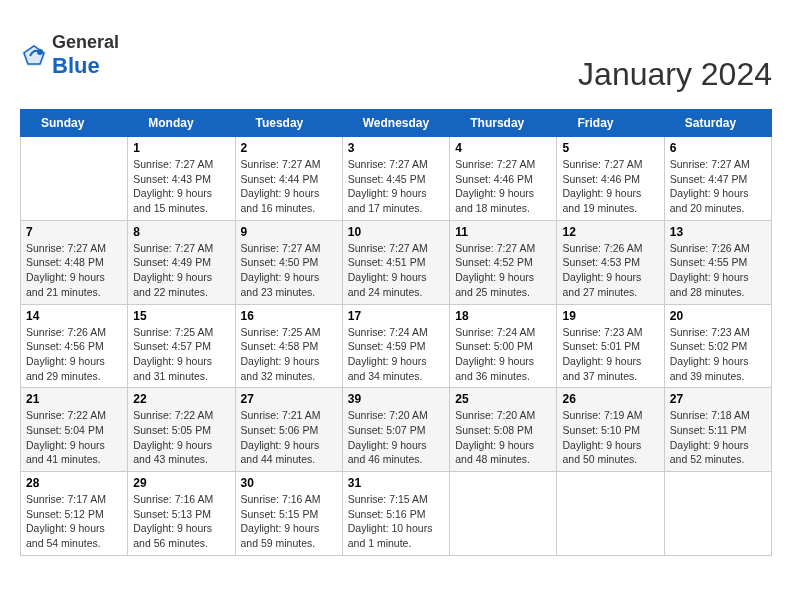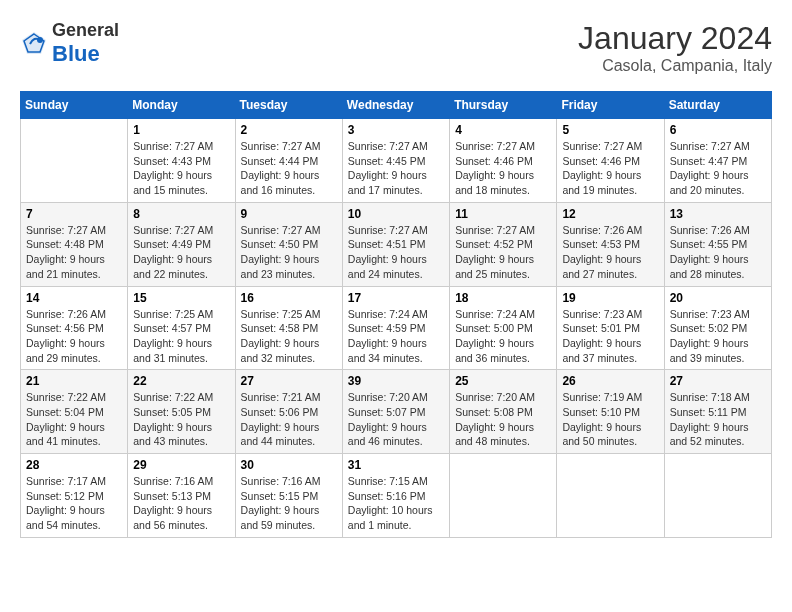--- a/index.html
+++ b/index.html
@@ -13,56 +13,58 @@
     .header {
       display: flex;
       justify-content: space-between;
       align-items: flex-start;
       margin-bottom: 16px;
     }
     .logo {
       display: flex;
       align-items: center;
       gap: 4px;
+      margin-top: 12px;
     }
     .logo-text-general {
       font-size: 18px;
       font-weight: bold;
       color: #333;
     }
     .logo-text-blue {
       font-size: 22px;
       font-weight: bold;
       color: #1565c0;
     }
     .logo-icon {
       width: 28px;
       height: 28px;
     }
     .title-block {
       text-align: right;
+      margin-top: 36px;
     }
     .month-title {
       font-size: 32px;
       font-weight: normal;
       color: #333;
     }
     .location-title {
       font-size: 16px;
       color: #555;
     }
     .calendar-table {
       width: 100%;
       border-collapse: collapse;
       font-size: 11px;
     }
     .calendar-table th {
       background-color: #1565c0;
       color: #fff;
-      padding: 6px 4px;
+      padding: 6px 20px;
       text-align: left;
       font-size: 12px;
       font-weight: bold;
       border: 1px solid #1565c0;
     }
     .calendar-table td {
       border: 1px solid #ccc;
       vertical-align: top;
       padding: 4px 5px;
       width: calc(100%/7);
@@ -98,21 +100,20 @@
       <path d="M10,14 Q14,6 20,10" stroke="#1565c0" stroke-width="2" fill="none"></path>
       <circle cx="20" cy="10" r="3" fill="#1565c0"></circle>
     </svg>
     <div>
       <span class="logo-text-general">General</span><br>
       <span class="logo-text-blue">Blue</span>
     </div>
   </div>
   <div class="title-block">
     <div class="month-title">January 2024</div>
-    <div class="location-title">Casola, Campania, Italy</div>
   </div>
 </div>
 
 <table class="calendar-table">
   <thead>
     <tr id="days-header">
         <th>Sunday</th>
         <th>Monday</th>
         <th>Tuesday</th>
         <th>Wednesday</th>

